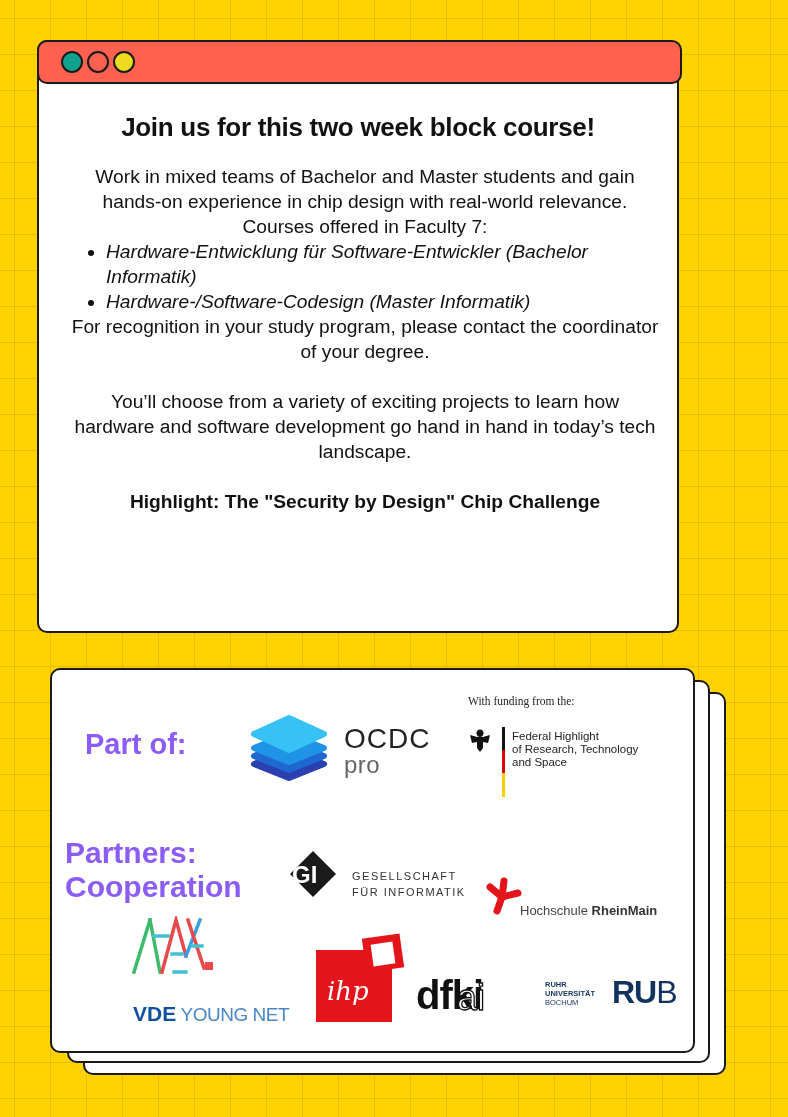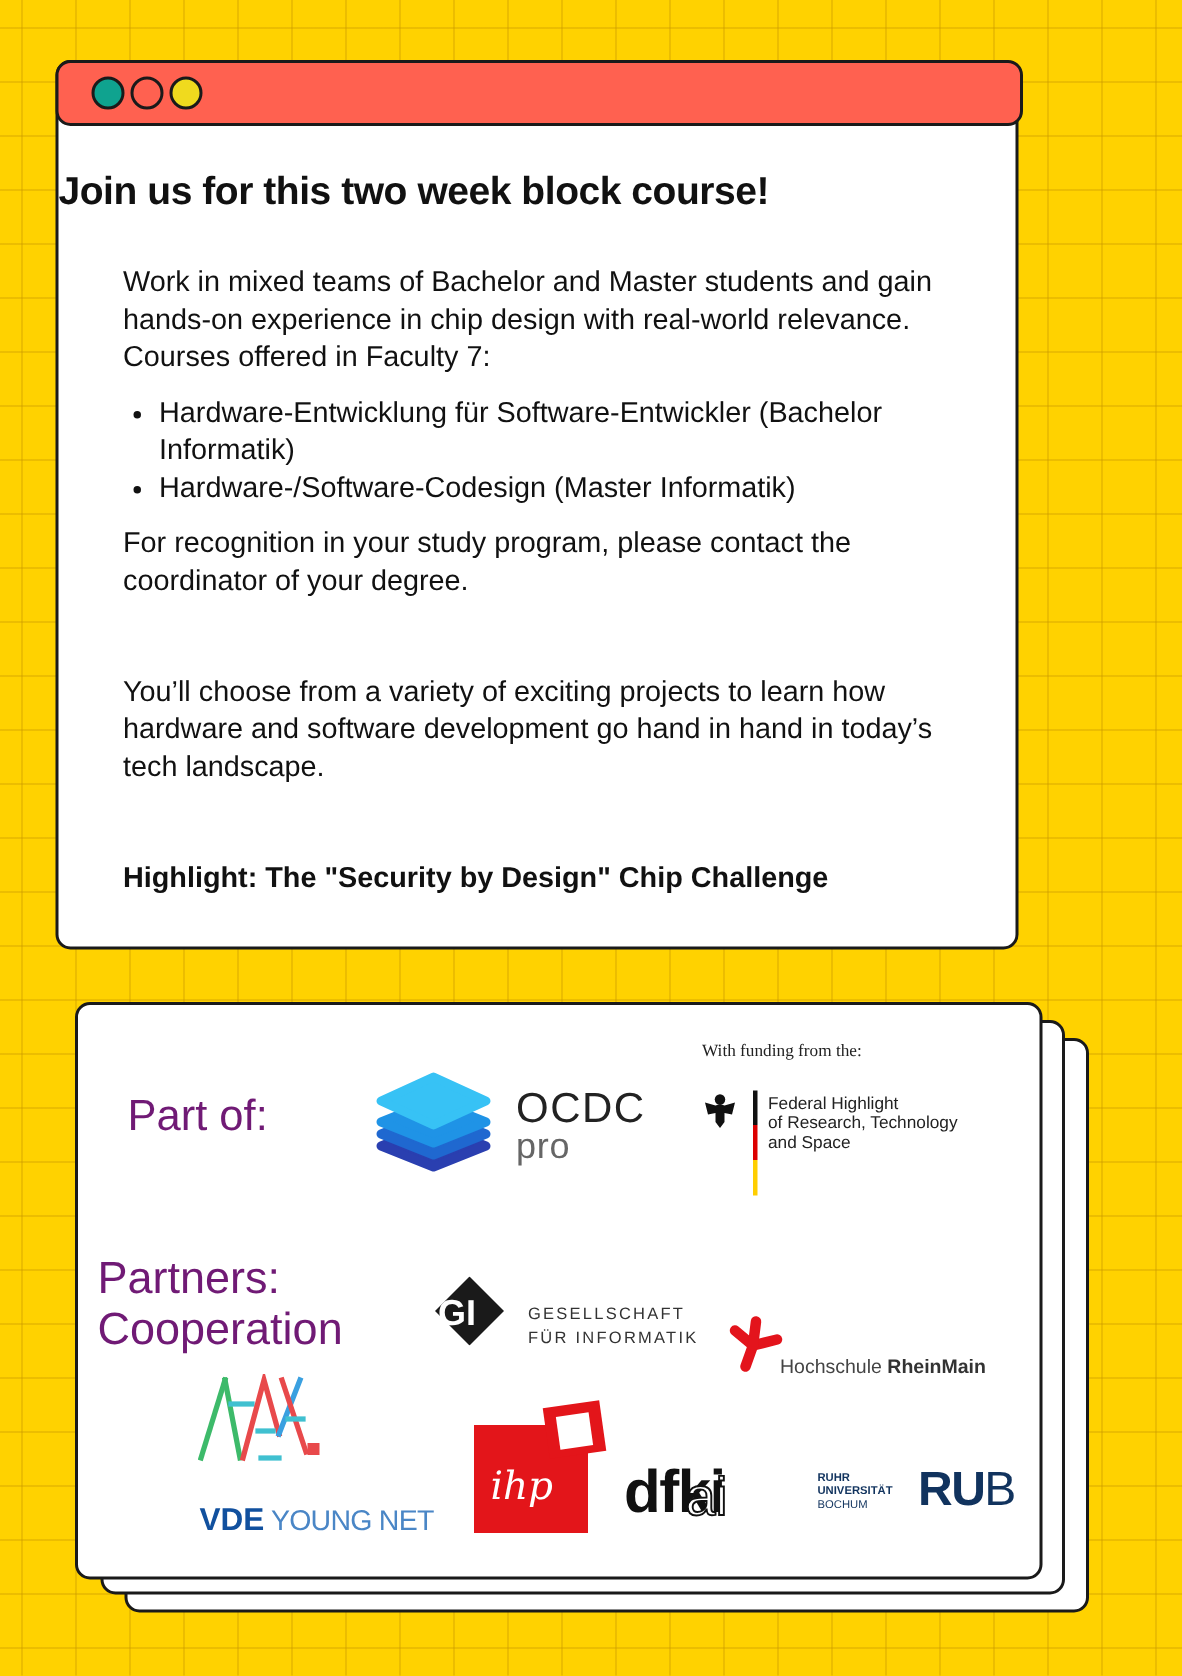--- a/index.html
+++ b/index.html
@@ -20,41 +20,41 @@
   }
   .titlebar {
     position:absolute; left:-2px; top:-2px; width:645px; height:44px;
     background:#FF6150; border:2px solid #1a1a1a; border-radius:10px; box-sizing:border-box;
   }
   .dot { position:absolute; top:9px; width:22px; height:22px; border-radius:50%; border:2px solid #1a1a1a; box-sizing:border-box; }
   .dot.d1 { left:22px; background:#0fa38f; }
   .dot.d2 { left:48px; background:#FF6150; }
   .dot.d3 { left:74px; background:#F0DA1E; }
   .heading {
-    position:absolute; top:70px; left:0; width:100%; 
+    position:absolute; top:70px; left:0; width:100%; text-align:center;
     font-weight:bold; font-size:26px; letter-spacing:-0.3px; color:#111;
   }
   .body-text {
     position:absolute; left:31px; top:122px; width:590px;
     font-size:19.2px; line-height:25px; color:#111;
   }
-  .body-text p { margin:12px; }
-  .body-text ul { margin:0; padding-left:36px; }
+  .body-text p { margin:0;text-align:center; }
+  .body-text ul { margin:0; padding-left:36px;font-style:italic; }
   .body-text li { padding-left:0; }
   .gap { height:25px; }
   .bold { font-weight:bold; }
 
   .card-back { position:absolute; background:#fff; border:2px solid #1a1a1a; border-radius:10px; box-sizing:border-box; }
   .cb2 { left:83px; top:692px; width:643px; height:383px; }
   .cb1 { left:67px; top:680px; width:643px; height:383px; }
   .card {
     position:absolute; left:50px; top:668px; width:645px; height:385px;
     background:#fff; border:2px solid #1a1a1a; border-radius:10px; box-sizing:border-box;
   }
-  .lbl { position:absolute; font-weight:normal; color:#701a75; }
+  .lbl { position:absolute; font-weight:bold; color:#8b5cf6; }
   .part-of { left:33px; top:58px; font-size:29px; }
   .coop { left:13px; top:166px; font-size:30px; line-height:34px; }
 
   .logo { position:absolute; }
   .ocdc-stack { left:198px; top:42px; width:78px; height:72px; }
   .ocdc-text { left:292px; top:56px; font-size:28px; color:#222; letter-spacing:1px; line-height:26px; }
   .ocdc-text .pro { font-size:24px; color:#666; letter-spacing:0.5px; display:block; font-weight:normal; }
   .funding { left:416px; top:25px; font-family:"Liberation Serif", serif; font-size:11.5px; color:#222; }
   .bm-eagle { left:417px; top:58px; width:22px; height:26px; }
   .bm-bar { left:450px; top:57px; width:3px; height:70px; background:linear-gradient(#111 0 33%, #dd0000 33% 66%, #ffce00 66%); }

